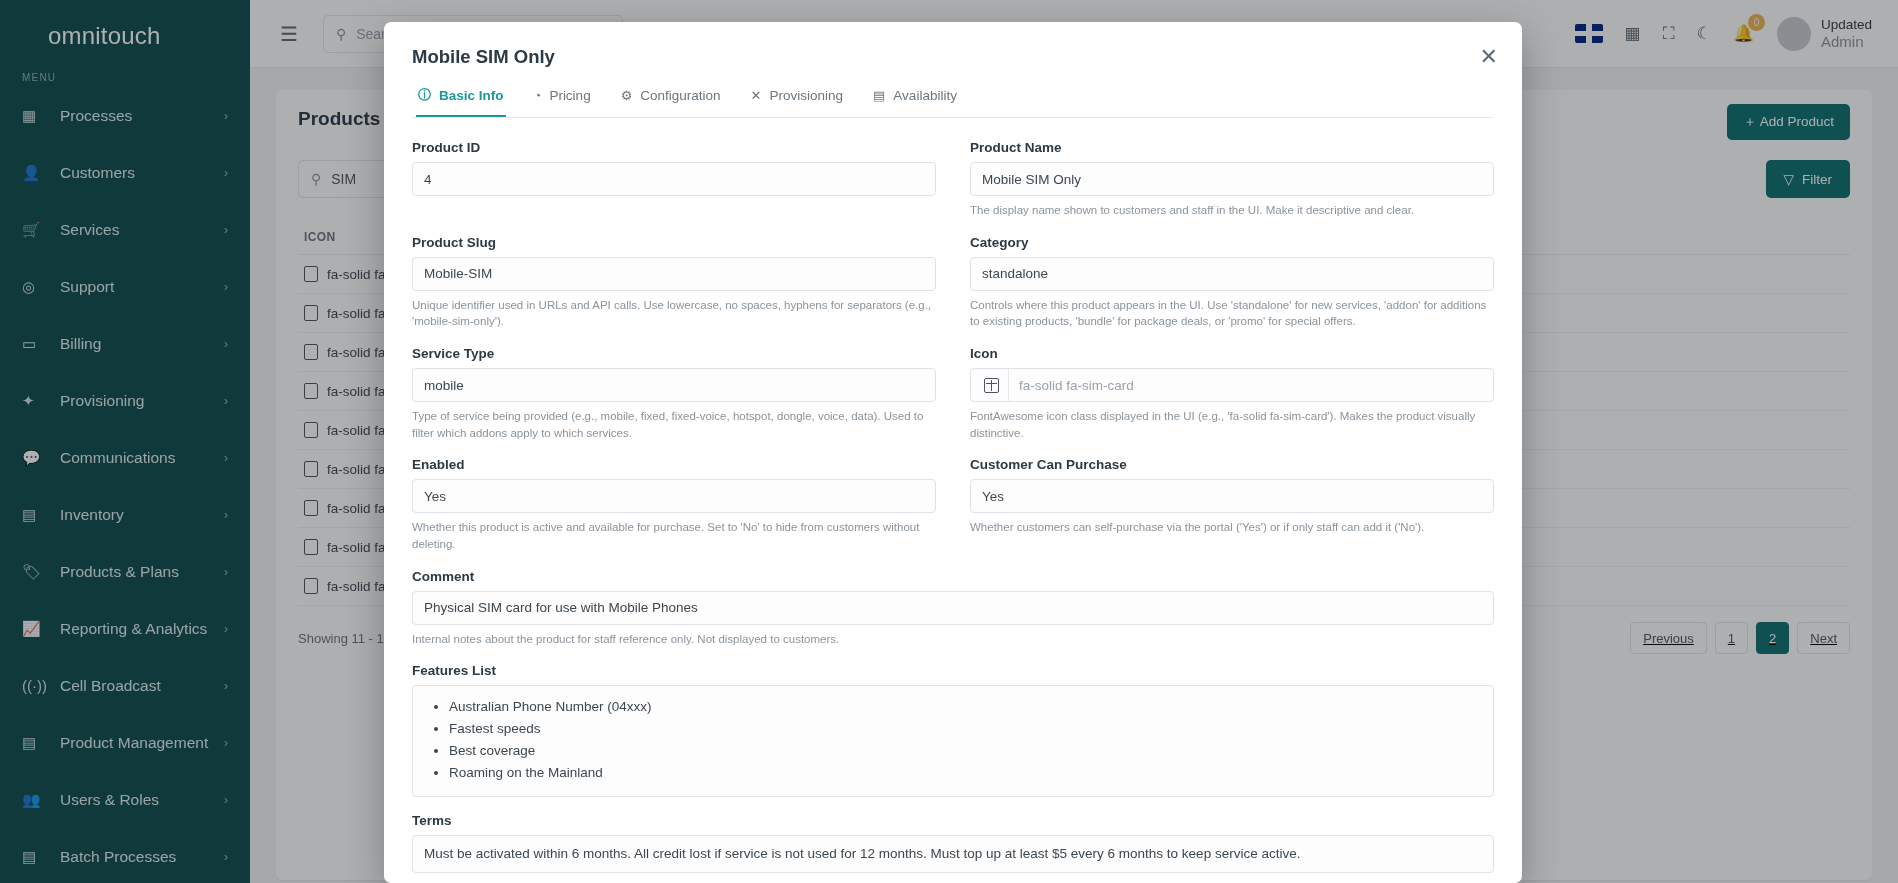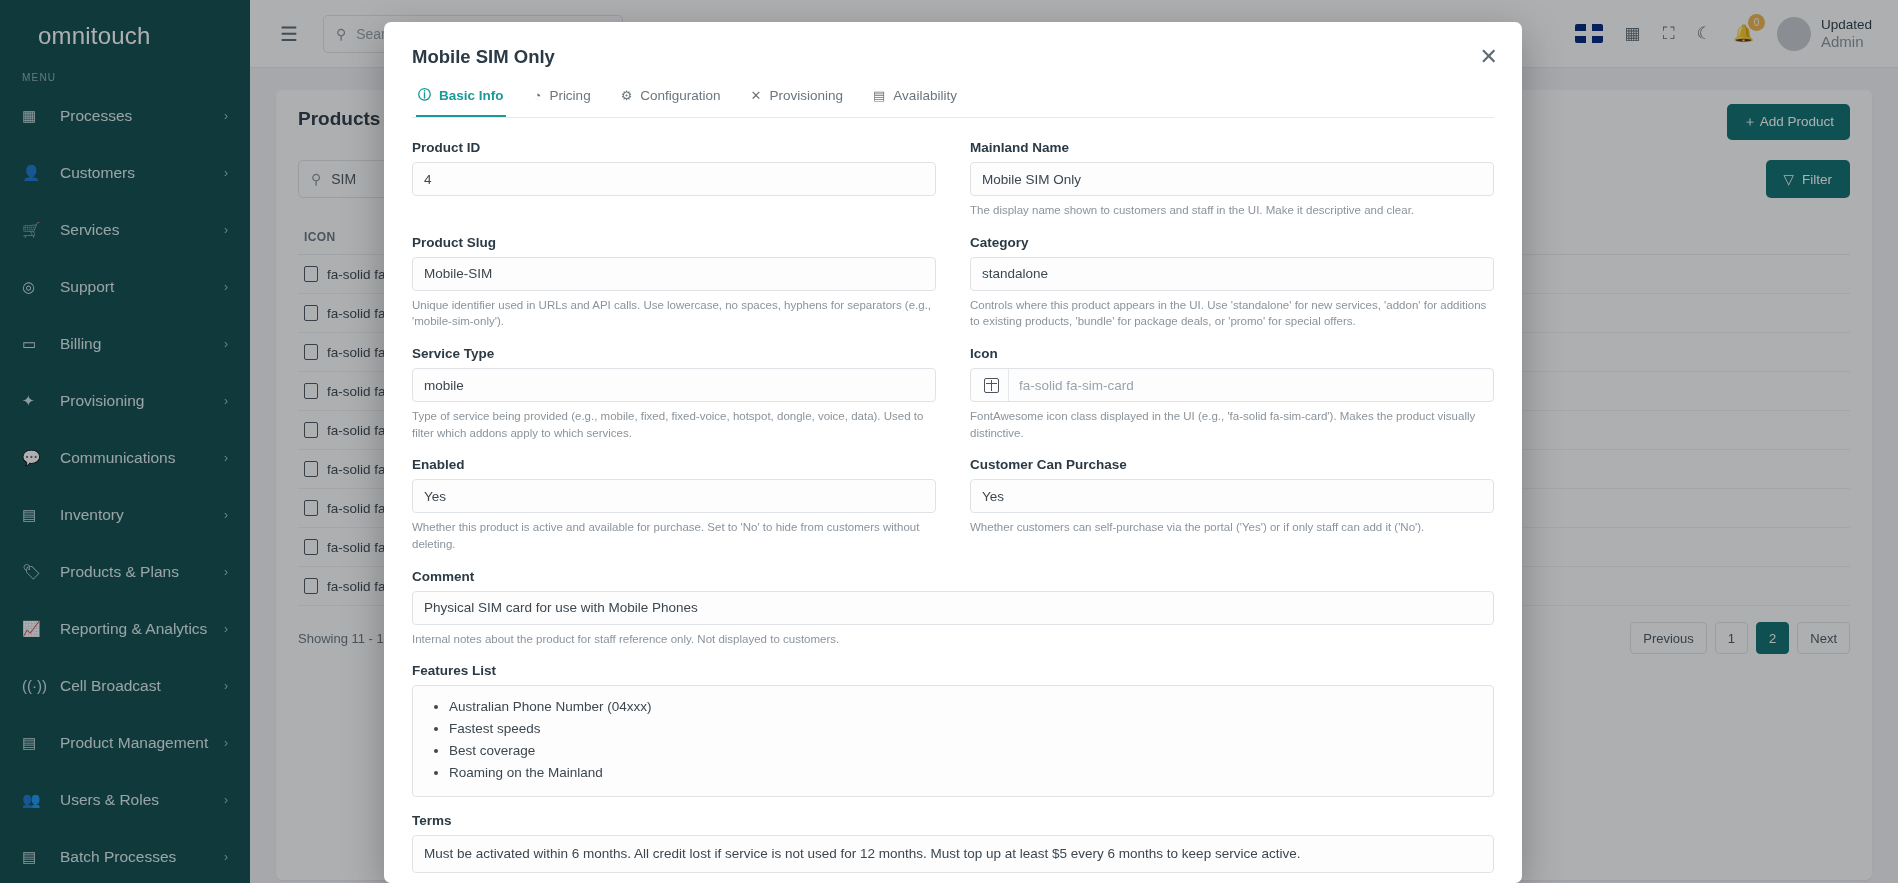--- a/index.html
+++ b/index.html
@@ -15,21 +15,21 @@
   
   .sidebar {
     position: absolute; left: 0; top: 0;
     width: 250px; height: 883px;
     background: #0d4a4a;
     color: #d8e6e6;
     overflow: hidden;
   }
   .brand {
     height: 72px; display: flex; align-items: center;
-    padding-left: 38px;
+    padding-left: 48px;
   }
   .brand-logo {
     font-size: 24px; letter-spacing: .2px; color: #ffffff;
     font-weight: 400;
   }
   .menu-label {
     font-size: 10px; letter-spacing: 1.2px;
     color: #8fb0b0; padding: 0 0 4px 22px; text-transform: uppercase;
   }
   .nav-item {
@@ -130,21 +130,21 @@
     font-size: 13.5px; color: #3c4750; padding: 11px 6px;
     border-bottom: 1px solid #f0f2f4; white-space: nowrap;
   }
   .icon-cell { display:flex; align-items:center; gap:9px; }
   .mini-icon {
     width: 14px; height: 16px; border: 1.6px solid #4a5560; border-radius: 2px;
     display:inline-block;
   }
   .footer-row { display:flex; align-items:center; margin-top: 16px; }
   .showing { font-size: 13px; color:#6b767e; }
-  .pager { margin-left:auto; display:flex; align-items:flex-end; gap:8px; }
+  .pager { margin-left:auto; display:flex; align-items:flex-end; gap:8px;text-decoration:underline; }
   .pg {
     height: 32px; min-width: 32px; padding: 0 12px; border-radius: 4px;
     border: 1px solid #e2e5e9; background:#fff; color:#4b565e; font-size:13px;
     display:flex; align-items:center; justify-content:center; cursor:pointer;
   }
   .pg.active { background:#0d6e6e; color:#fff; border-color:#0d6e6e; }
   .copyright {
     position:absolute; left: 276px; bottom: 6px; font-size: 12px; color:#8a949c;
   }
 
@@ -485,21 +485,21 @@
         </div>
     </div>
 
     <div class="modal-body">
       <div class="grid2">
         <div class="field">
           <div class="flabel">Product ID</div>
           <div class="fval">4</div>
         </div>
         <div class="field">
-          <div class="flabel">Mainland Name</div>
+          <div class="flabel">Product Name</div>
           <div class="fval">Mobile SIM Only</div>
           <div class="fhelp">The display name shown to customers and staff in the UI. Make it descriptive and clear.</div>
         </div>
 
         <div class="field">
           <div class="flabel">Product Slug</div>
           <div class="fval">Mobile-SIM</div>
           <div class="fhelp">Unique identifier used in URLs and API calls. Use lowercase, no spaces, hyphens for separators (e.g., 'mobile-sim-only').</div>
         </div>
         <div class="field">

